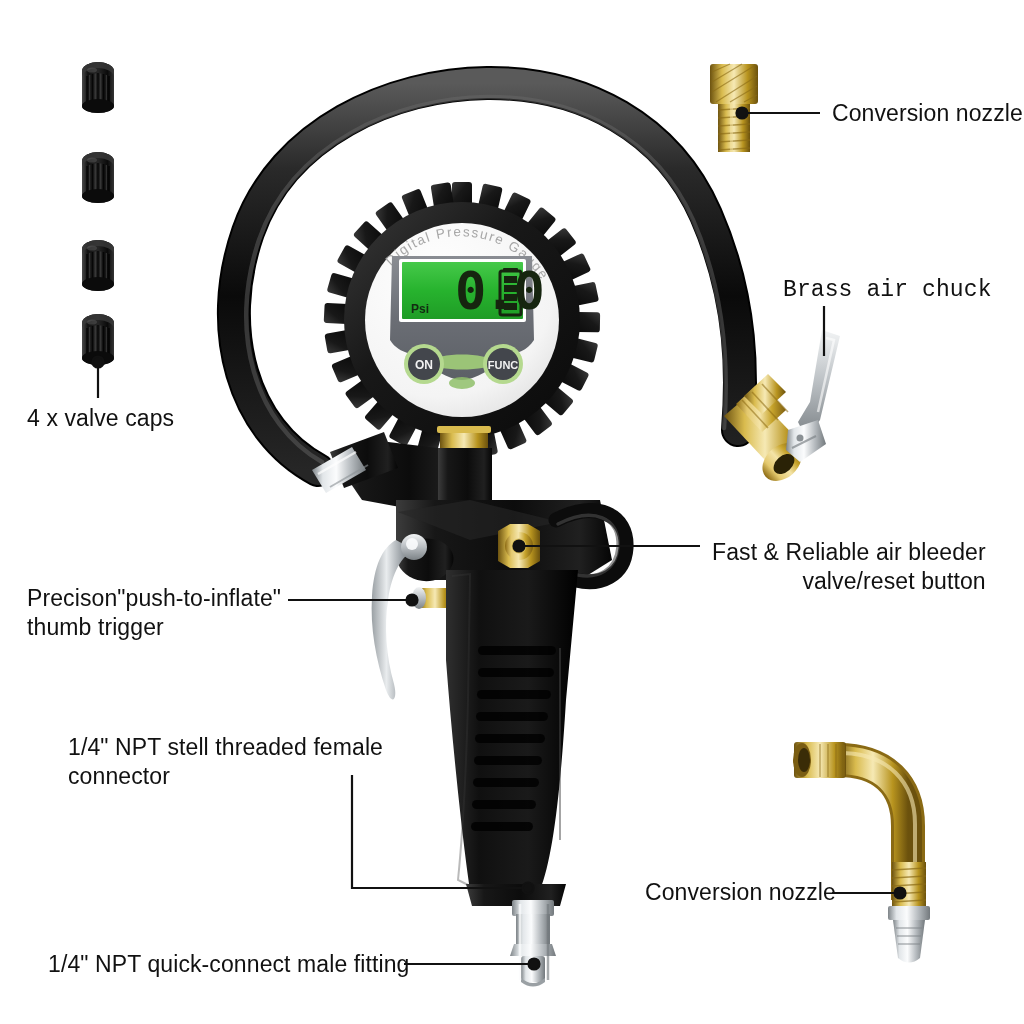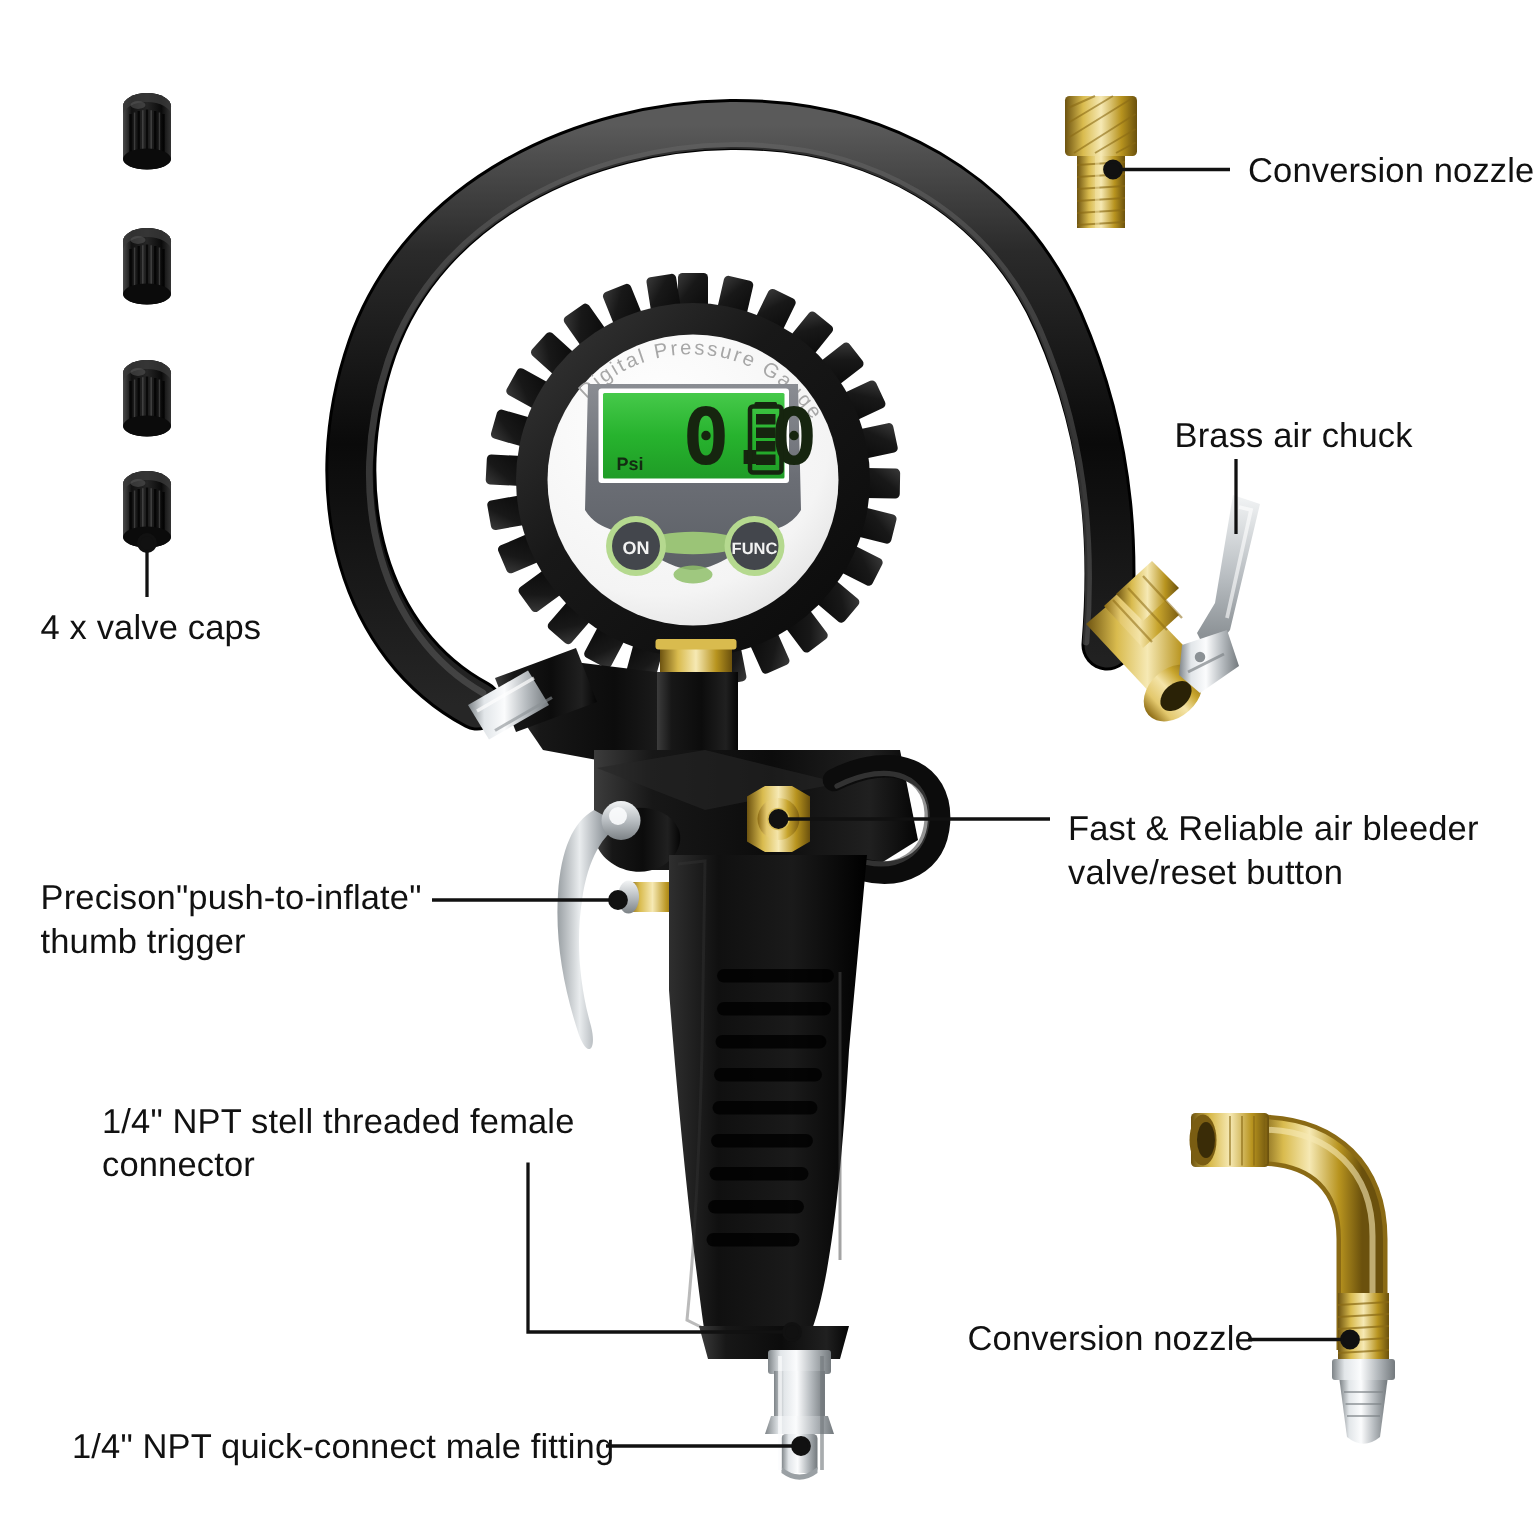--- a/index.html
+++ b/index.html
@@ -464,23 +464,23 @@
       <line x1="404" y1="964" x2="534" y2="964"></line>
       <circle cx="534" cy="964" r="5.5"></circle>
 
       <line x1="832" y1="893" x2="900" y2="893"></line>
       <circle cx="900" cy="893" r="5.5"></circle>
     </g>
   </svg>
 
   <div class="lbl" style="left:832px;top:99px;">Conversion nozzle</div>
 
-  <div class="lbl" style="left:783px;top:276px;">Brass air chuck</div>
-
-  <div class="lbl" style="left:712px;top:538px;">Fast &amp; Reliable air bleeder
+  <div class="lbl" style="left:783px;top:276px;font-family:Liberation Mono, monospace;">Brass air chuck</div>
+
+  <div class="lbl" style="left:712px;top:538px;text-align:right;">Fast &amp; Reliable air bleeder
 valve/reset button</div>
 
   <div class="lbl" style="left:27px;top:404px;">4 x valve caps</div>
 
   <div class="lbl" style="left:27px;top:584px;">Precison"push-to-inflate"
 thumb trigger</div>
 
   <div class="lbl" style="left:68px;top:733px;">1/4" NPT stell threaded female
 connector</div>
 

